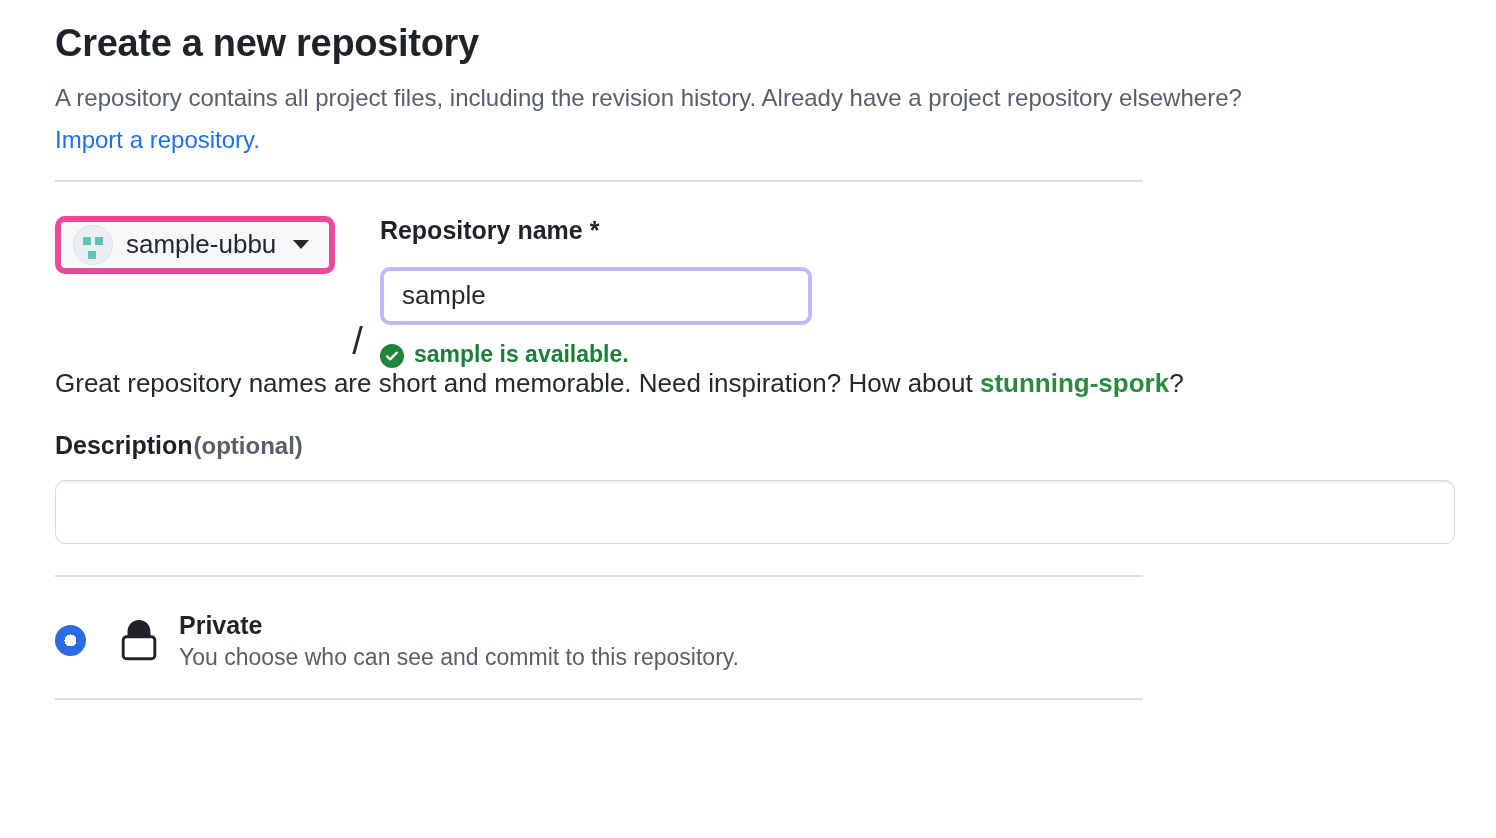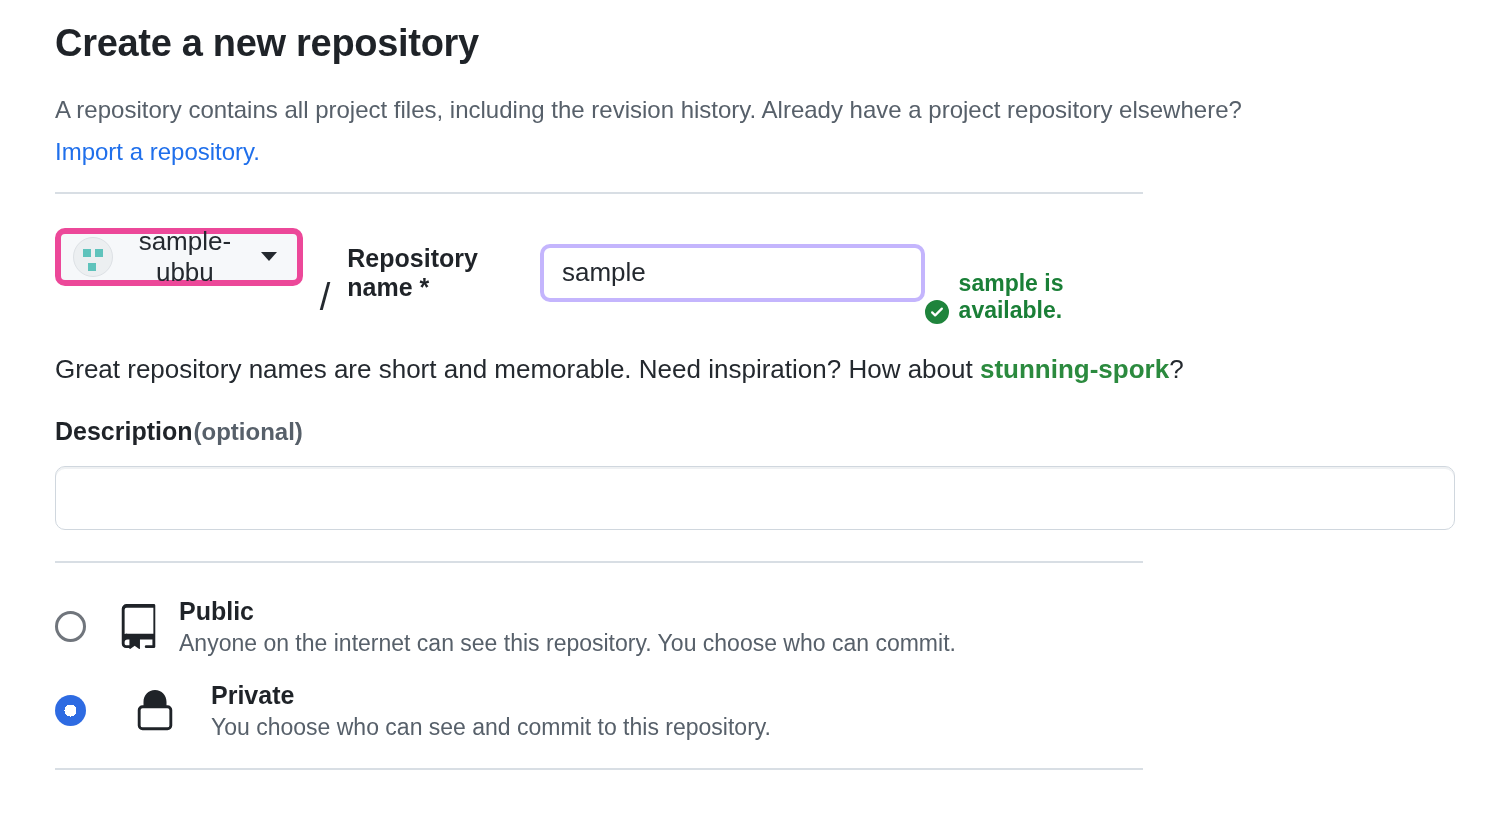--- a/index.html
+++ b/index.html
@@ -13,21 +13,21 @@
   .page { padding: 20px 41px 0 55px; width: 1184px; }
 
   .page-title {
     font-size: 38px;
     font-weight: 700;
     color: #1f2328;
     letter-spacing: -0.3px;
     margin-top: 2px;
   }
   .intro {
-    margin-top: 28px;
+    margin-top: 16px;
     font-size: 24px;
     color: #57606a;
     line-height: 1.45;
     white-space: nowrap;
   }
   .import-link {
     display: inline-block;
     margin-top: 10px;
     font-size: 24px;
     color: #1f6feb;
@@ -93,21 +93,21 @@
   }
   .slash {
     font-size: 38px;
     font-weight: 300;
     color: #24292f;
     align-self: flex-end;
     margin: 0 17px;
     line-height: 58px;
     transform: translateY(2px);
   }
-  .repo-field { display: flex; flex-direction: row; margin-top: 16px; }
+  .repo-field { display: flex; flex-direction: column; }
   .repo-input {
     width: 432px;
     height: 58px;
     border: 4px solid #c4b5fd;
     border-radius: 10px;
     font-size: 26px;
     font-family: inherit;
     color: #24292f;
     padding: 0 18px;
     outline: none;
@@ -120,21 +120,20 @@
     gap: 10px;
   }
   .availability svg { flex: 0 0 auto; }
   .availability-text {
     font-size: 23px;
     font-weight: 700;
     color: #1a7f37;
   }
 
   .suggestion {
-    margin-top: 30px;
     font-size: 26px;
     color: #24292f;
     white-space: nowrap;
   }
   .suggested-name {
     font-weight: 700;
     color: #2b8a3e;
   }
 
   
@@ -235,31 +234,20 @@
       <span class="desc-label">Description</span>
       <span class="optional-note">(optional)</span>
     </div>
     <input class="desc-input" type="text" value="" style="">
   </div>
 
   <hr class="divider divider-mid">
 
   <div class="visibility">
 
-    <div class="vis-option">
-      <span class="radio"></span>
-      <svg class="vis-icon" viewBox="0 0 24 24">
-        <path fill="currentColor" d="M3 2.5A2.5 2.5 0 0 1 5.5 0h14.25a.75.75 0 0 1 .75.75v21.5a.75.75 0 0 1-.75.75h-4a.75.75 0 0 1 0-1.5h3.25v-3H6a1.5 1.5 0 0 0-1.5 1.5v.75c0 .414.336.75.75.75H7a.75.75 0 0 1 0 1.5H5.25A2.25 2.25 0 0 1 3 20.75ZM19.5 2H5.5a1 1 0 0 0-1 1v12.628A2.995 2.995 0 0 1 6 15.5h13.5Z"></path>
-        <path fill="currentColor" d="M7 18.25a.25.25 0 0 1 .25-.25h5a.25.25 0 0 1 .25.25v5.01a.25.25 0 0 1-.397.201l-2.206-1.604a.25.25 0 0 0-.294 0L7.397 23.46a.25.25 0 0 1-.397-.2Z"></path>
-      </svg>
-      <div class="vis-text">
-        <span class="vis-title">Public</span>
-        <span class="vis-desc">Anyone on the internet can see this repository. You choose who can commit.</span>
-      </div>
-    </div>
 
     <div class="vis-option">
       <span class="radio checked"></span>
       <svg class="vis-icon" viewBox="0 0 24 24">
         <path fill="currentColor" d="M6 9V7.25C6 3.845 8.503 1 12 1s6 2.845 6 6.25V9h.5a2.5 2.5 0 0 1 2.5 2.5v8a2.5 2.5 0 0 1-2.5 2.5h-13A2.5 2.5 0 0 1 3 19.5v-8A2.5 2.5 0 0 1 5.5 9Zm1.5-1.75C7.5 4.58 9.422 2.5 12 2.5s4.5 2.08 4.5 4.75V9h-9ZM5.5 10.5a1 1 0 0 0-1 1v8a1 1 0 0 0 1 1h13a1 1 0 0 0 1-1v-8a1 1 0 0 0-1-1Z"></path>
       </svg>
       <div class="vis-text">
         <span class="vis-title">Private</span>
         <span class="vis-desc">You choose who can see and commit to this repository.</span>
       </div>

